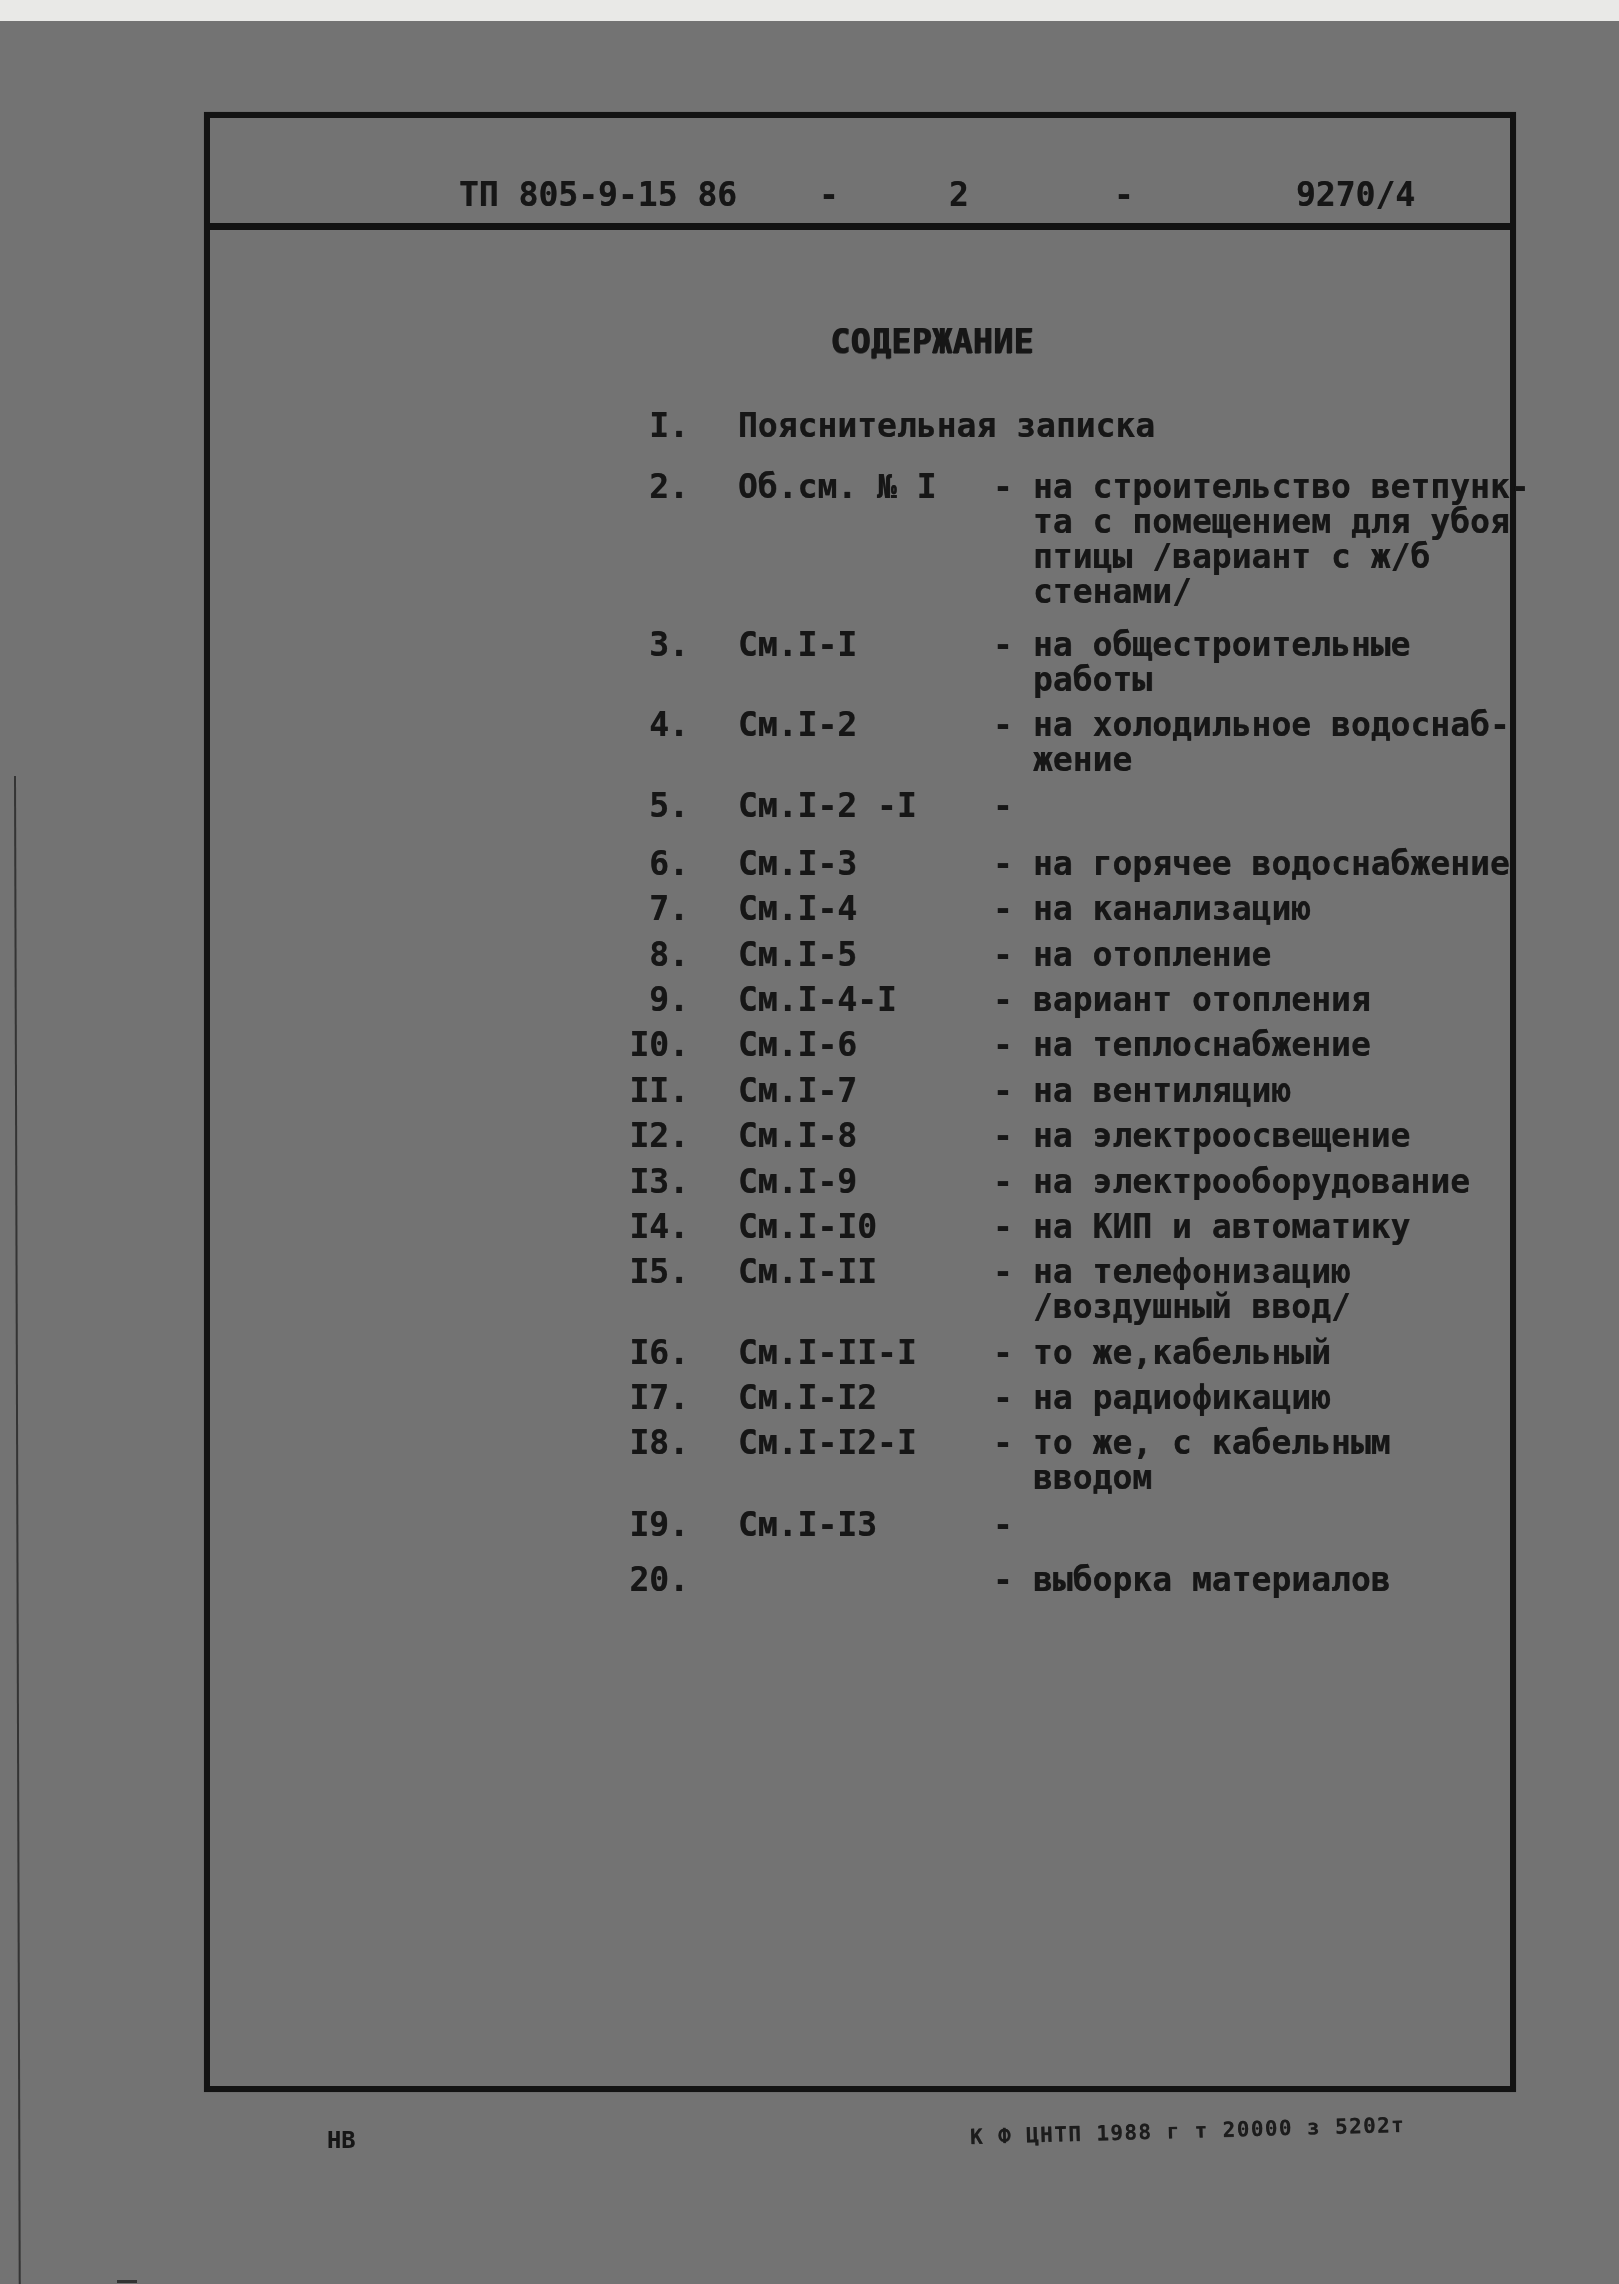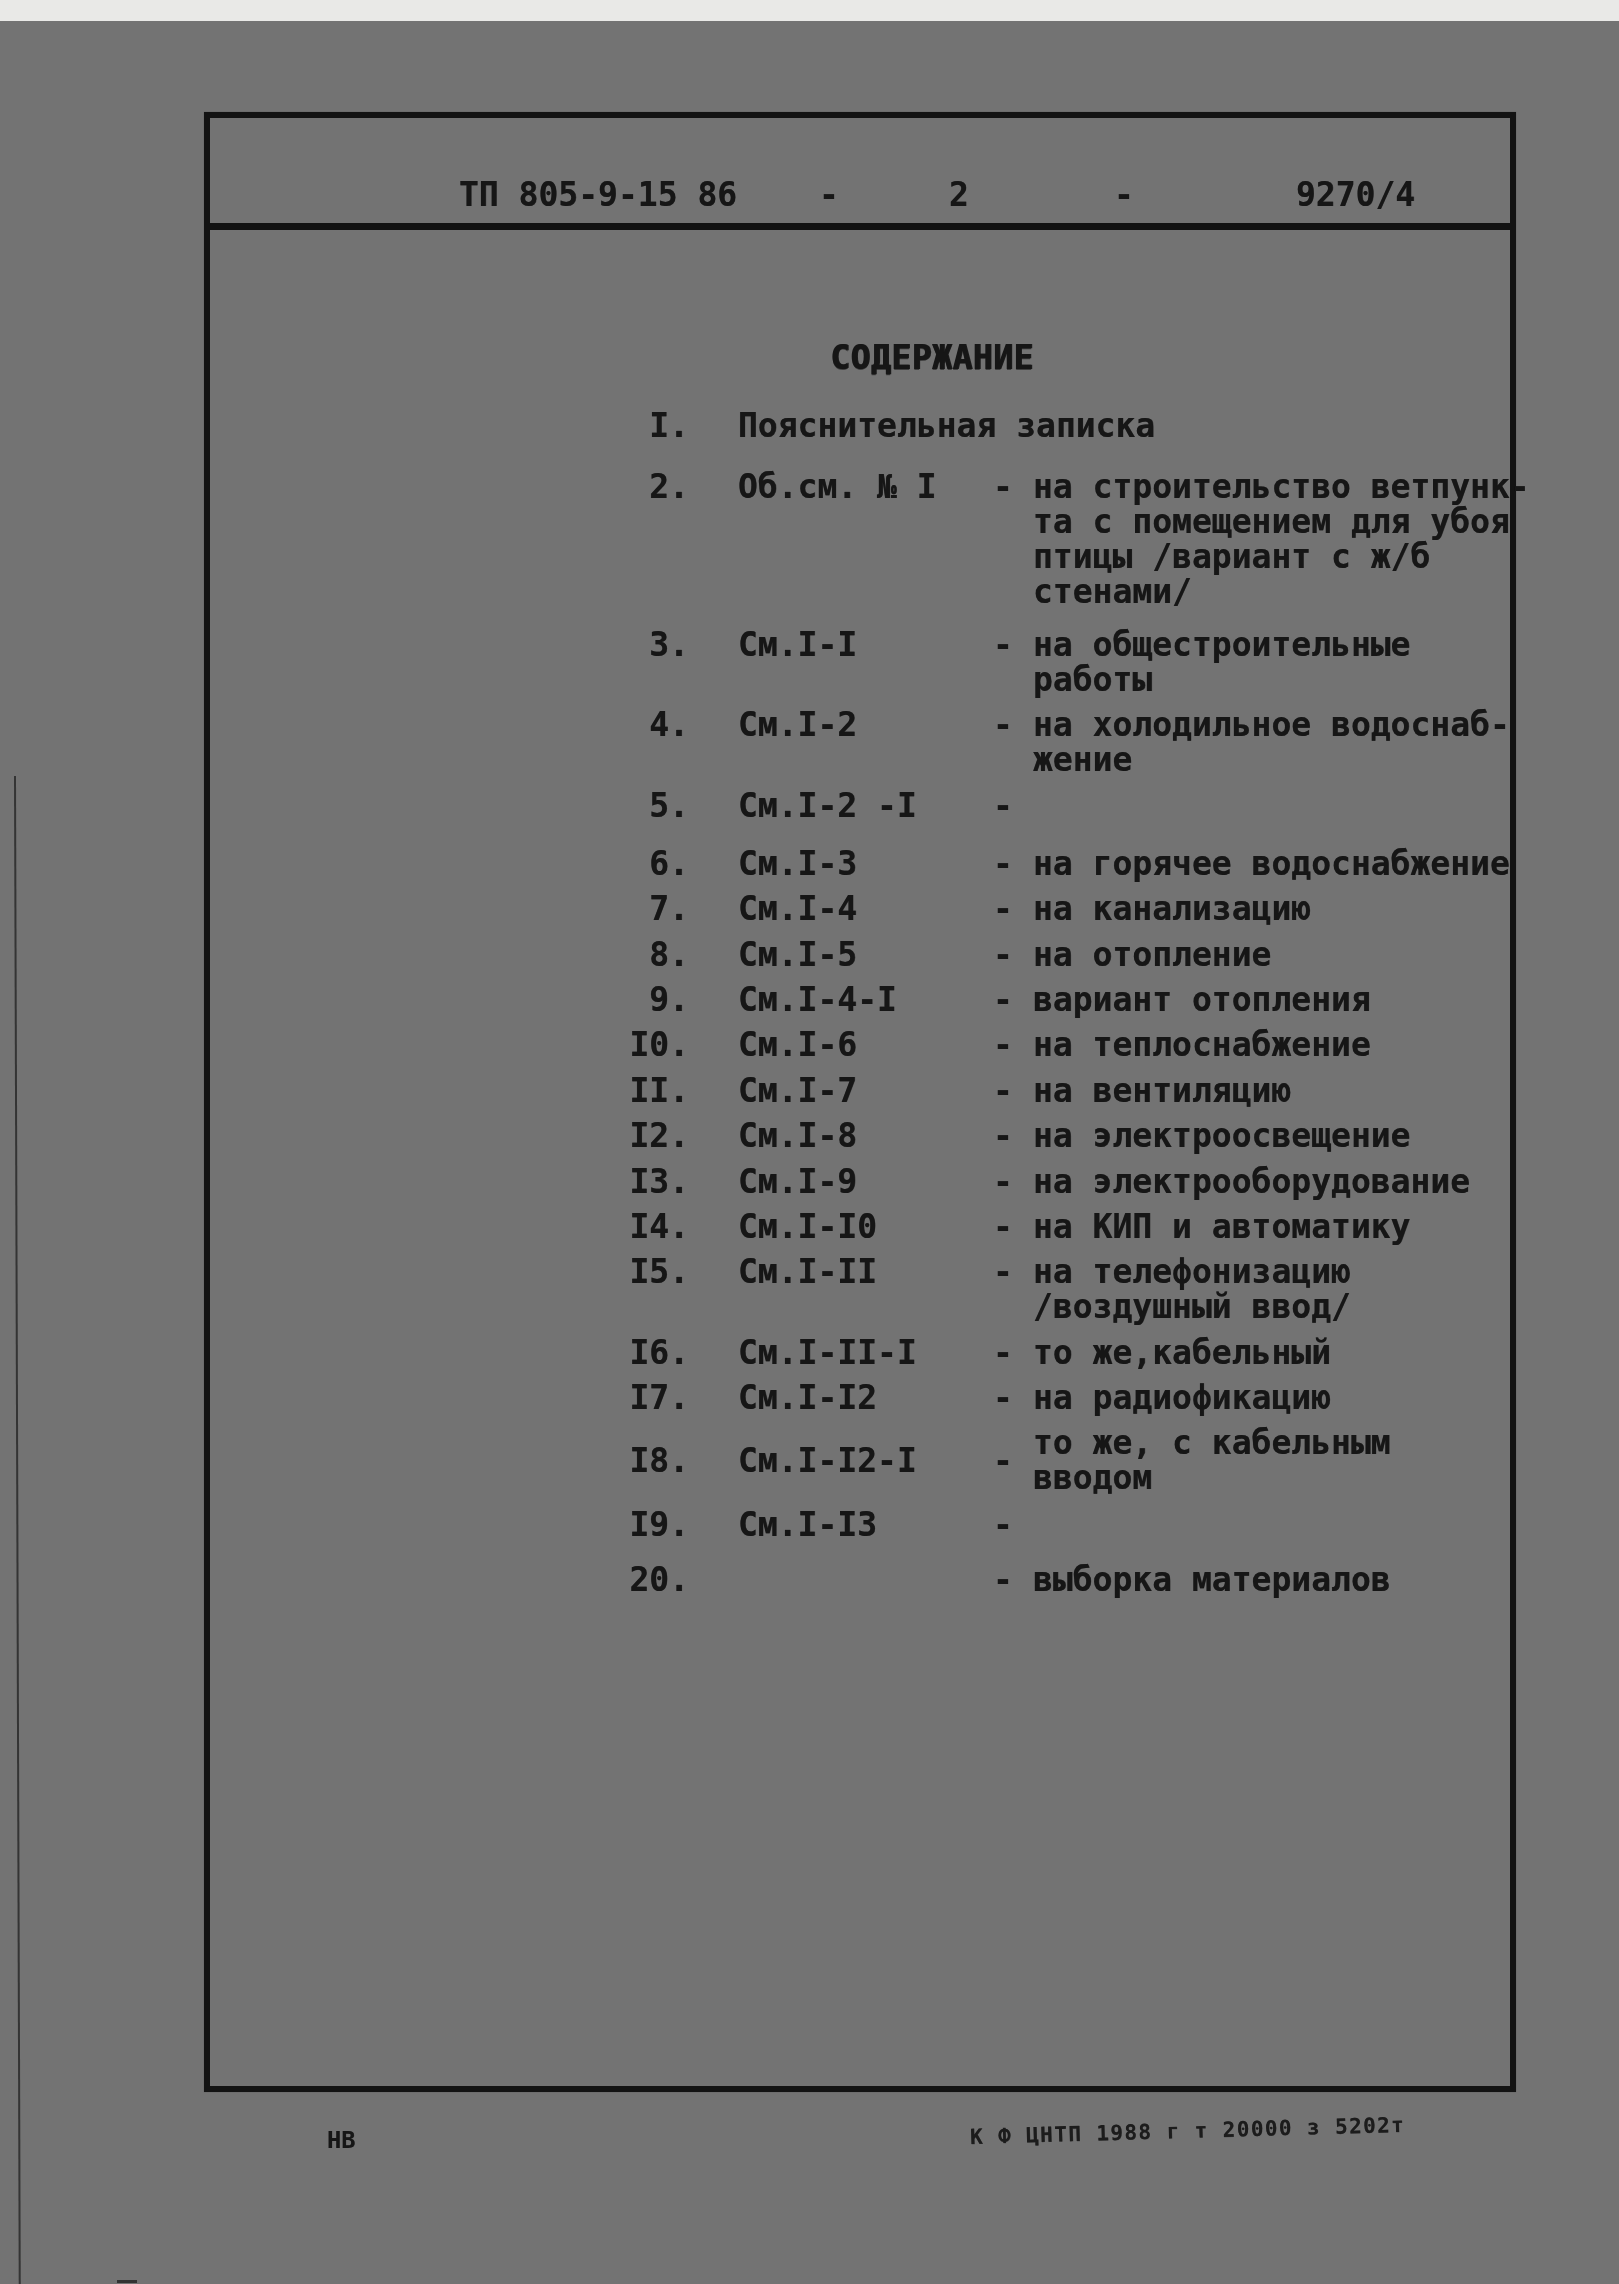--- a/index.html
+++ b/index.html
@@ -33,36 +33,36 @@
   
   .header{position:absolute;left:0;top:156px;width:100%;height:35px;}
   .header span{position:absolute;white-space:nowrap;}
   .h-code{left:459px;}
   .h-d1{left:819px;}
   .h-page{left:949px;}
   .h-d2{left:1114px;}
   .h-num{left:1296px;}
   
   .title{
-    position:absolute;left:830px;top:319px;
+    position:absolute;left:830px;top:303px;
     letter-spacing:0.5px;
     text-shadow:1.2px 0 0 #1a1a1a, 0.3px 0.5px 0.6px rgba(0,0,0,0.45);
     white-space:nowrap;
   }
   
   .toc{position:absolute;left:629px;top:387px;width:905px;}
   .row{display:flex;align-items:flex-start;margin-bottom:10.4px;}
   .cn{width:60px;flex:none;text-align:right;white-space:nowrap;}
   .cc{width:255px;flex:none;margin-left:49px;white-space:nowrap;overflow:visible;}
   .cd{width:40px;flex:none;}
   .ct{flex:1;white-space:pre-line;}
   .mb55{margin-bottom:26px;}
   .mb38{margin-bottom:18px;}
   .mb49{margin-bottom:23px;}
-  .mb25{margin-bottom:11.8px;align-items:center;}
+  .mb25{margin-bottom:11.8px;}
   .mb42{margin-bottom:20px;}
   
   .f-initials{
     position:absolute;left:327px;top:2106px;
     font-size:23.6px;line-height:26px;
     text-shadow:0.2px 0.2px 0.4px rgba(10,10,10,0.4);
   }
   .f-print{
     position:absolute;left:970px;top:2105px;
     font-size:21px;line-height:23.6px;

